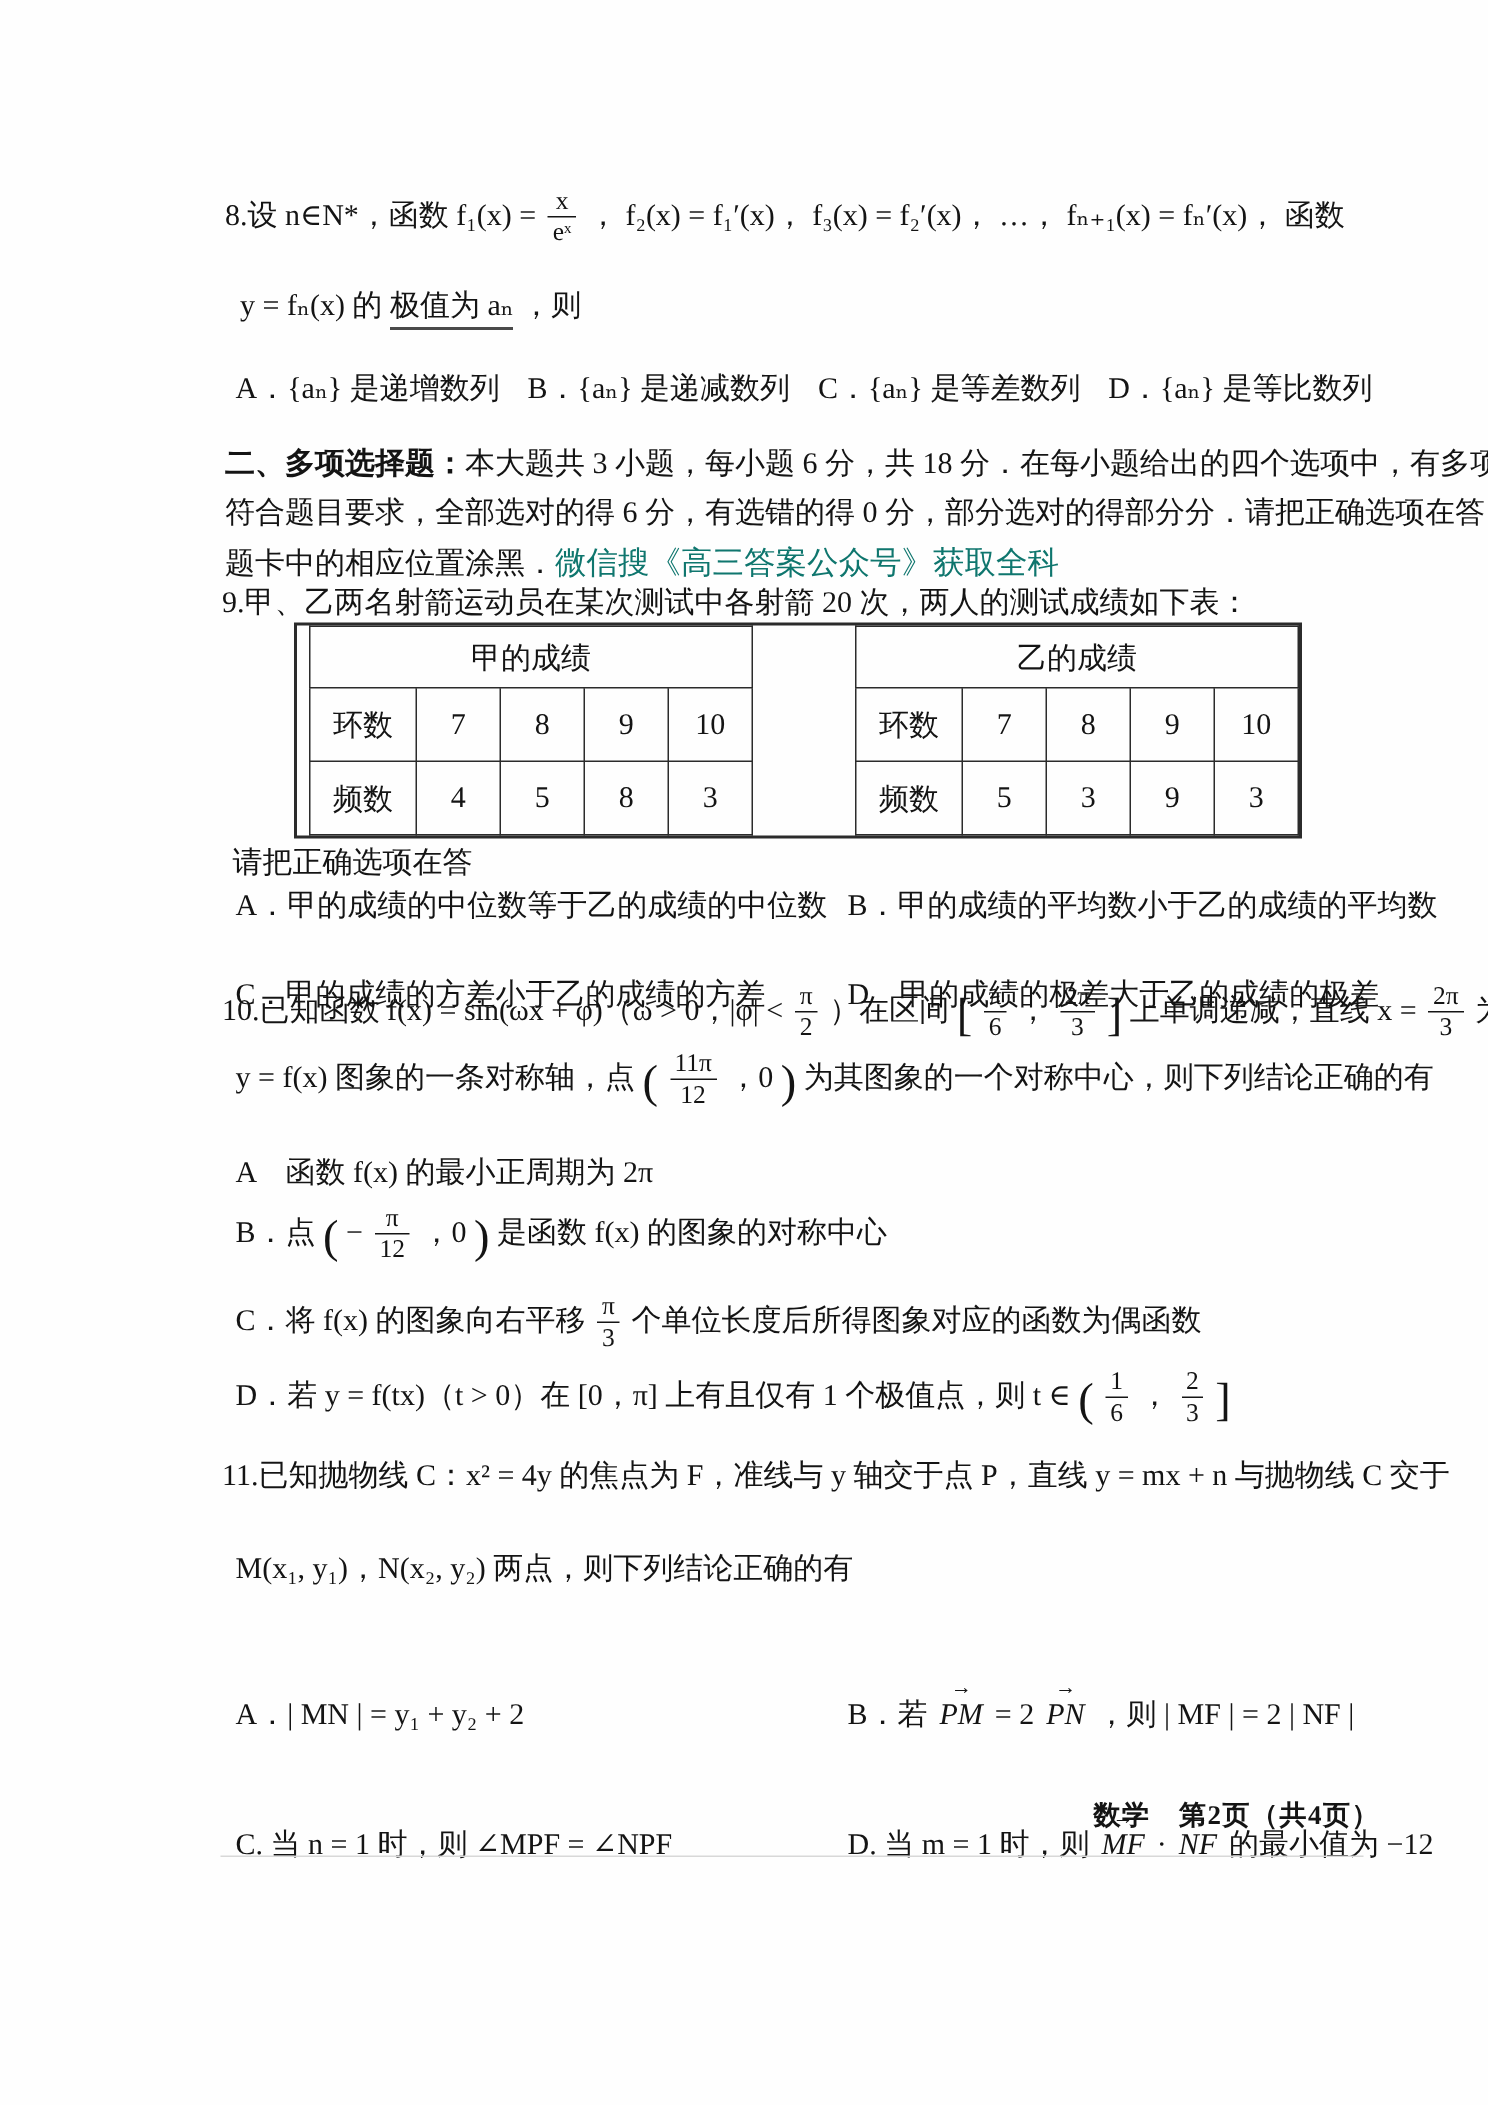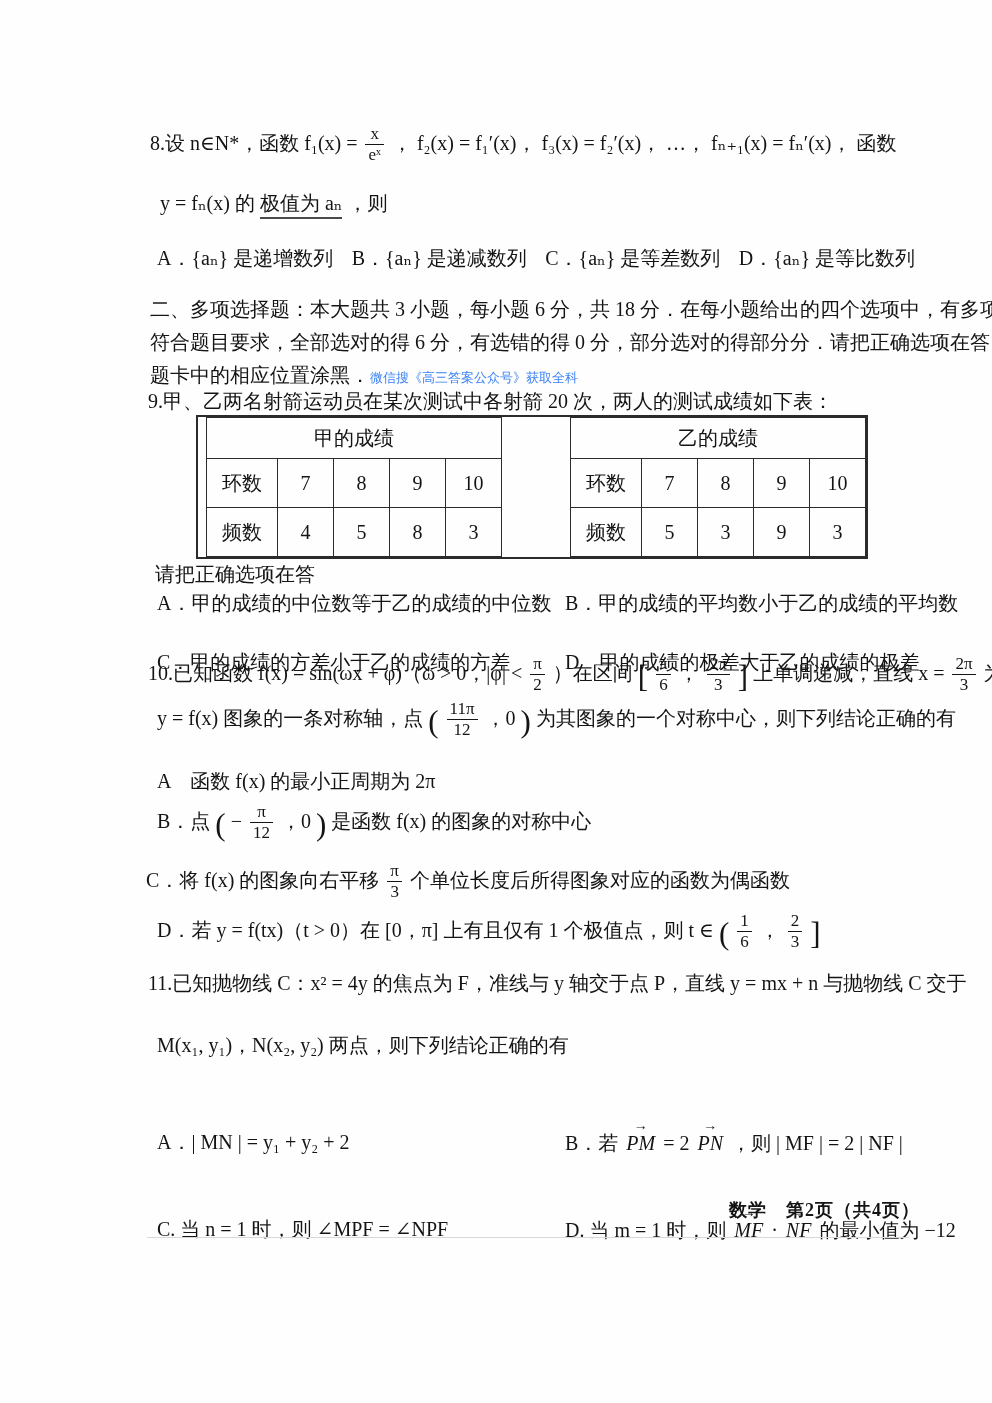--- a/index.html
+++ b/index.html
@@ -1,36 +1,36 @@
 <!DOCTYPE html>
 <html><head>
 <meta charset="utf-8">
 <style>
   html,body{margin:0;padding:0;background:#e8e8e8;}
   .page{position:relative;width:992px;height:1403px;background:#fefefe;color:#141414;
         font-family:"Liberation Serif","DejaVu Serif",serif;font-size:20px;overflow:hidden;}
   .abs{position:absolute;}
   .nowrap{white-space:nowrap;}
-  .bold{font-weight:normal;}
+  .bold{font-weight:bold;}
   
   .frac{display:inline-block;vertical-align:-0.62em;text-align:center;line-height:1.08;
         font-size:0.85em;margin:0 3px;}
   .frac .fn{display:block;padding:0 3px 1px;border-bottom:1.5px solid #141414;}
   .frac .fd{display:block;padding:1px 3px 0;}
   
   .big{font-size:1.55em;vertical-align:-0.22em;line-height:1;font-weight:300;}
   
   .u-hand{border-bottom:2.5px solid #4a4a4a;padding-bottom:3px;}
   
   .vec{position:relative;display:inline-block;font-style:italic;margin:0 3px;padding-top:3px;}
   .vec::before{content:"→";position:absolute;top:-0.8em;left:50%;transform:translateX(-50%);
         font-size:0.7em;font-style:normal;}
   
   .sec2{line-height:33px;}
-  .watermark{font-size:13px;color:#3b82f6;}
+  .watermark{font-size:21px;color:#0f766e;}
   
   .tables-wrap{border:2px solid #2b2b2b;display:flex;align-items:stretch;padding-left:8px;}
   table.score{border-collapse:collapse;table-layout:fixed;}
   table.score th,table.score td{border:1.8px solid #2b2b2b;text-align:center;
         font-weight:normal;padding:0;font-size:20px;}
   table.score .title-row th{height:40px;}
   table.score .data-row td{height:48px;}
   td.lbl{width:70px;} td.val{width:55px;}
   .tbl-gap{flex:1;}
   .optrow{position:relative;width:800px;}
@@ -173,21 +173,21 @@
     <span class="big">(</span>
     <span>−</span>
     <span class="frac">
       <span class="fn">π</span>
       <span class="fd">12</span>
     </span>
     <span>，0</span>
     <span class="big">)</span>
     <span>是函数 f(x) 的图象的对称中心</span>
   </div>
-  <div class="abs nowrap" style="top:862px;left:146px;">
+  <div class="abs nowrap" style="top:862px;left:157px;">
     <span>C．将 f(x) 的图象向右平移</span>
     <span class="frac">
       <span class="fn">π</span>
       <span class="fd">3</span>
     </span>
     <span>个单位长度后所得图象对应的函数为偶函数</span>
   </div>
   <div class="abs nowrap" style="top:912px;left:157px;">
     <span>D．若 y = f(tx)（t &gt; 0）在 [0，π] 上有且仅有 1 个极值点，则 t ∈</span>
     <span class="big">(</span>

